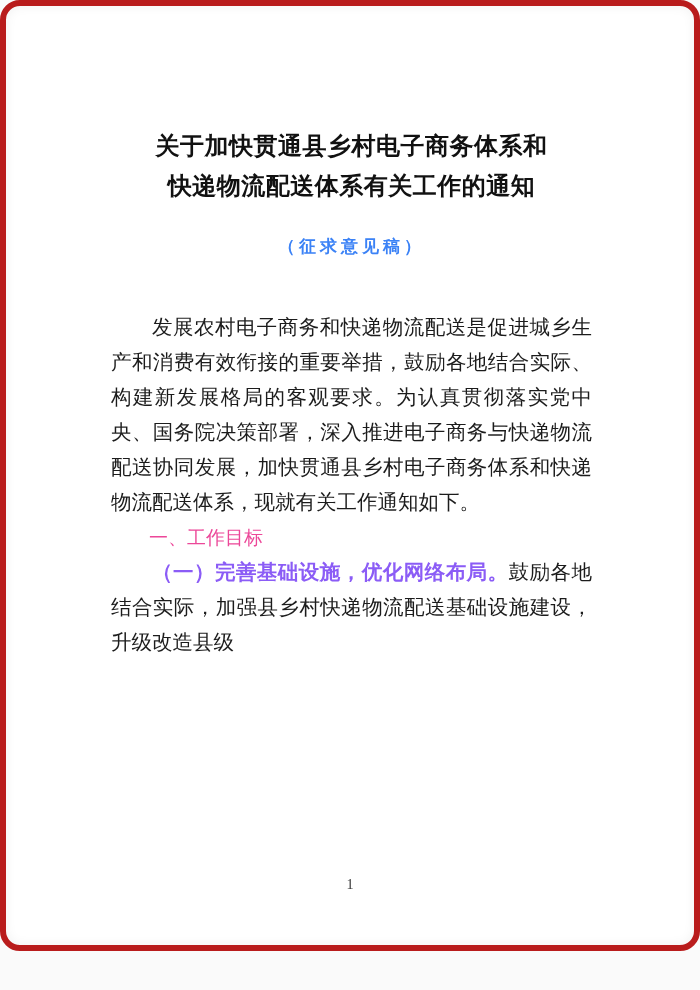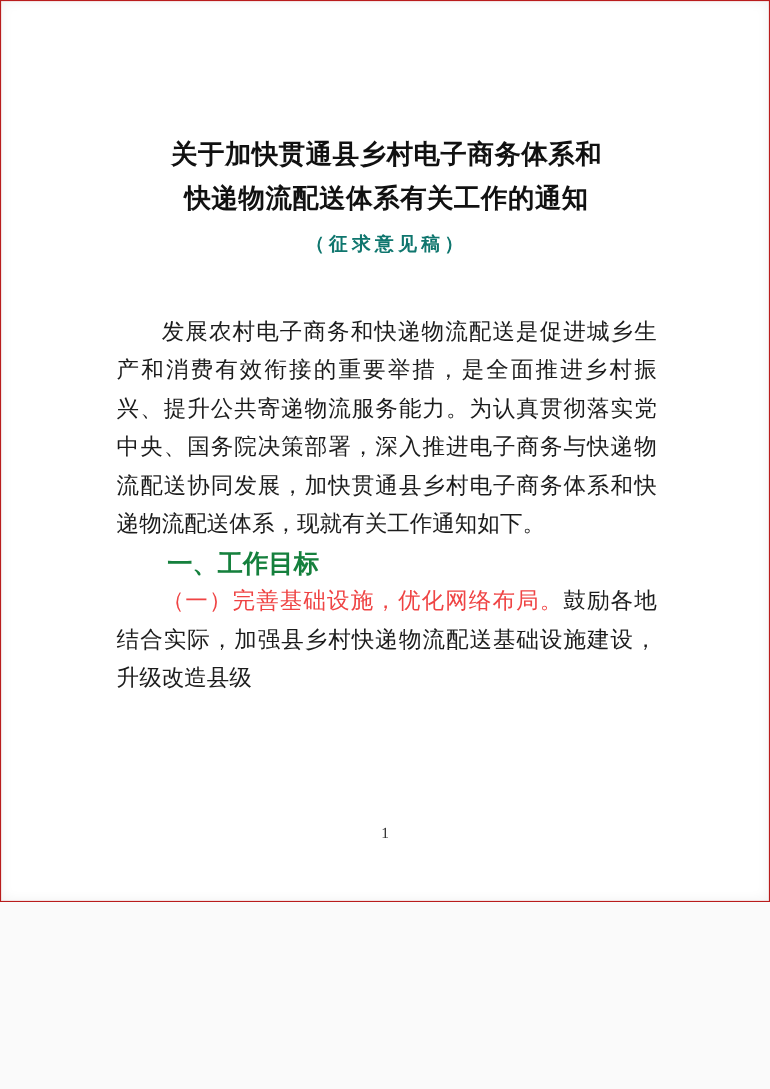--- a/index.html
+++ b/index.html
@@ -3,68 +3,68 @@
 <meta charset="utf-8">
 <style>
   * { margin: 0; padding: 0; box-sizing: border-box; }
   html, body {
     width: 700px; height: 990px;
     background: #fafafa;
     font-family: "Liberation Serif", "DejaVu Serif", serif;
   }
   .page {
     position: relative;
-    width: 700px; height: 820px;
+    width: 700px; height: 951px;
     background: #ffffff;
-    border: 1px solid #b91c1c;
-    border-radius: 0;
+    border: 6px solid #b91c1c;
+    border-radius: 20px;
     box-shadow: inset 0 0 12px rgba(0,0,0,0.06);
     padding: 120px 102px 0 105px;
     color: #1c1c1c;
     overflow: hidden;
   }
   .doc-title {
     text-align: center;
     font-weight: bold;
     font-size: 24px;
     line-height: 40px;
     letter-spacing: 0.5px;
     color: #111;
   }
   .doc-subtitle {
-    margin-top: 8px;
+    margin-top: 28px;
     text-align: center;
     font-weight: bold;
     font-size: 17px;
     line-height: 26px;
     letter-spacing: 4px;
-    color: #0f766e;
+    color: #3b82f6;
   }
   .doc-body {
     margin-top: 50px;
     font-size: 20.5px;
     line-height: 35px;
     text-align: justify;
     text-justify: inter-character;
     color: #1c1c1c;
   }
   .para {
     text-indent: 2em;
   }
   .heading {
     font-family: "Liberation Sans", "DejaVu Sans", sans-serif;
-    font-weight: bold;
-    font-size: 23px;
+    font-weight: normal;
+    font-size: 19px;
     line-height: 35px;
     text-indent: 2em;
-    color: #15803d;
+    color: #ec4899;
   }
   .lead-bold {
-    font-weight: normal;
-    color: #ef4444;
+    font-weight: bold;
+    color: #8b5cf6;
   }
   .page-number {
     position: absolute;
     bottom: 52px;
     left: 0;
     width: 100%;
     text-align: center;
     font-size: 14px;
     color: #333;
   }
@@ -75,21 +75,21 @@
 <div class="page">
 
   <div class="doc-title">
     <div>关于加快贯通县乡村电子商务体系和</div>
     <div>快递物流配送体系有关工作的通知</div>
   </div>
 
   <div class="doc-subtitle">（征求意见稿）</div>
 
   <div class="doc-body">
-    <p class="para">发展农村电子商务和快递物流配送是促进城乡生产和消费有效衔接的重要举措，是全面推进乡村振兴、提升公共寄递物流服务能力。为认真贯彻落实党中央、国务院决策部署，深入推进电子商务与快递物流配送协同发展，加快贯通县乡村电子商务体系和快递物流配送体系，现就有关工作通知如下。</p>
+    <p class="para">发展农村电子商务和快递物流配送是促进城乡生产和消费有效衔接的重要举措，鼓励各地结合实际、构建新发展格局的客观要求。为认真贯彻落实党中央、国务院决策部署，深入推进电子商务与快递物流配送协同发展，加快贯通县乡村电子商务体系和快递物流配送体系，现就有关工作通知如下。</p>
 
     <div class="heading">一、工作目标</div>
 
 
 
     <p class="para"><span class="lead-bold">（一）完善基础设施，优化网络布局。</span><span>鼓励各地结合实际，加强县乡村快递物流配送基础设施建设，升级改造县级</span></p>
   </div>
 
   <div class="page-number">1</div>
 

